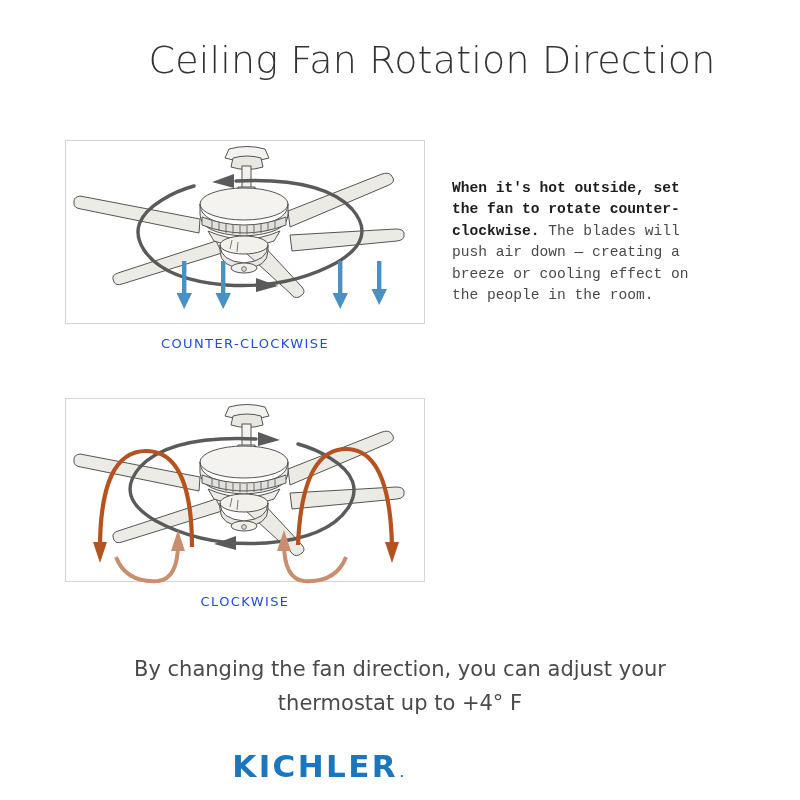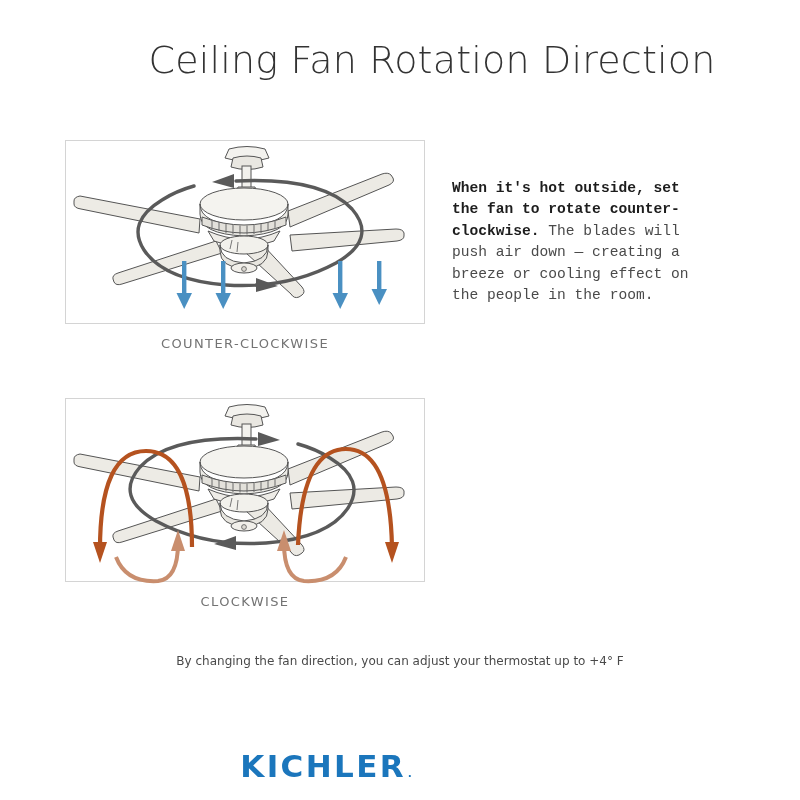--- a/index.html
+++ b/index.html
@@ -21,46 +21,46 @@
   
   .panel{
     position:absolute;border:1px solid #d4d4d4;background:#ffffff;box-sizing:border-box;
   }
   #panel-cc{left:65px;top:140px;width:360px;height:184px;}
   #panel-cw{left:65px;top:398px;width:360px;height:184px;}
   .panel svg{position:absolute;left:0;top:0;overflow:visible;}
 
   .caption{
     position:absolute;width:360px;left:65px;text-align:center;
-    font-size:13px;letter-spacing:1.4px;color:#737373;
+    font-size:13px;letter-spacing:1.4px;color:#1d4ed8;
     font-family:"DejaVu Sans", sans-serif;font-weight:400;
   }
   #cap-cc{top:336px;}
   #cap-cw{top:594px;}
 
   
   .copy{
     position:absolute;left:452px;width:255px;
     font-size:14.6px;line-height:1.47;color:#4a4a4a;
     font-family:"DejaVu Sans", sans-serif;
   }
   #copy-cc{top:178px;font-family:Liberation Mono, monospace;}
   #copy-cw{top:441px;}
   .copy b{font-weight:700;color:#1d1d1d;}
 
   
   .footer{
     position:absolute;left:95px;top:652px;width:610px;text-align:center;
-    font-size:12px;line-height:1.62;color:#4a4a4a;
+    font-size:21px;line-height:1.62;color:#4a4a4a;
     font-family:"DejaVu Sans", sans-serif;
   }
 
   
   .logo{
-    position:absolute;left:8px;top:748px;width:636px;text-align:center;
+    position:absolute;left:0;top:748px;width:636px;text-align:center;
   }
   .logo-word{
     display:inline-block;
     font-family:"DejaVu Sans", sans-serif;
     font-size:31px;font-weight:700;letter-spacing:2.4px;
     color:#1b76bc;
   }
   .logo-mark{
     display:inline-block;font-size:13px;font-weight:700;color:#1b76bc;
     vertical-align:baseline;margin-left:2px;

